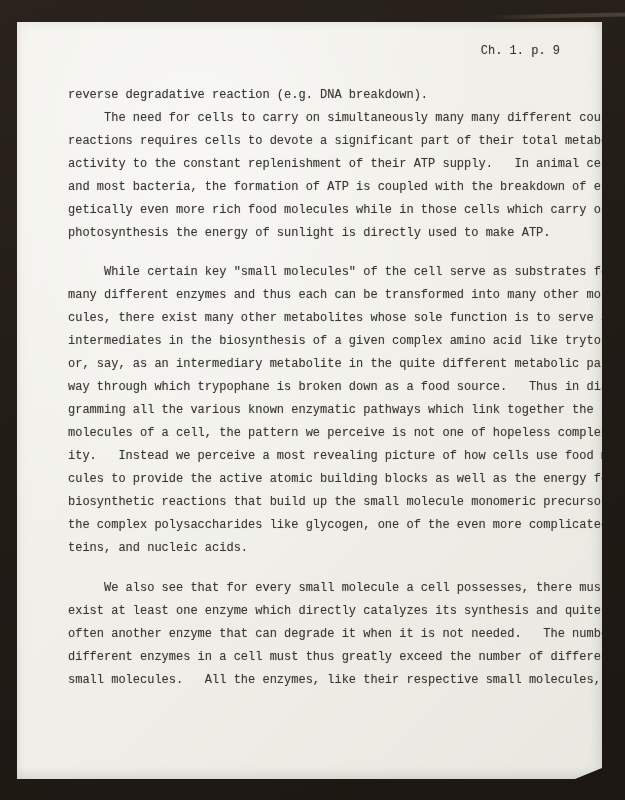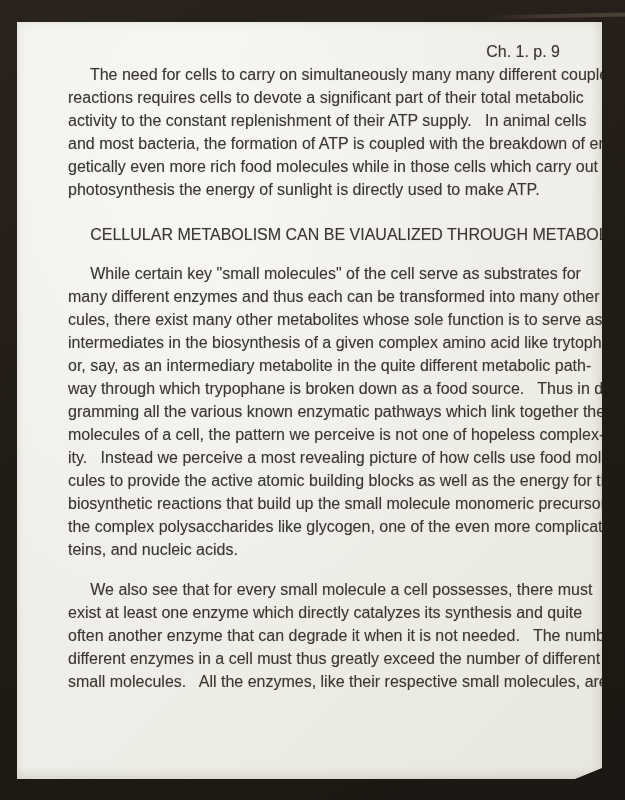--- a/index.html
+++ b/index.html
@@ -39,22 +39,22 @@
       linear-gradient(135deg, #f2f1eb 0%, #efeee8 55%, #e8e7e0 100%);
     clip-path: polygon(0 0, 100% 0, 100% calc(100% - 11px), calc(100% - 27px) 100%, 0 100%);
     box-shadow: inset -4px -5px 10px rgba(60,50,40,0.10), inset 3px 3px 8px rgba(60,50,40,0.05);
   }
   .paper-inner {
     position: relative;
     box-sizing: border-box;
     width: 100%;
     height: 100%;
     padding: 18px 34px 12px 51px;
-    font-family: Liberation Sans, sans-serif;
-    font-size: 16px;
+    font-family: Liberation Mono, monospace;
+    font-size: 12px;
     line-height: 23px;
     color: #3b3833;
     text-shadow: 0 0 1px rgba(59,56,51,0.35);
   }
   .page-number {
     text-align: right;
     padding-right: 8px;
     white-space: pre;
   }
   .intro-line {
@@ -76,29 +76,29 @@
 <body>
 
 <div class="scene">
   <div class="album-edge"></div>
 
   <div class="paper">
     <div class="paper-inner">
 
       <div class="page-number">Ch. 1. p. 9</div>
 
+      <div class="intro-line">reverse degradative reaction (e.g. DNA breakdown).</div>
 
       <div class="para para-1">     The need for cells to carry on simultaneously many many different coupled
 reactions requires cells to devote a significant part of their total metabolic
 activity to the constant replenishment of their ATP supply.   In animal cells
 and most bacteria, the formation of ATP is coupled with the breakdown of ener-
 getically even more rich food molecules while in those cells which carry out
 photosynthesis the energy of sunlight is directly used to make ATP.</div>
 
-      <div class="section-heading">     CELLULAR METABOLISM CAN BE VIAUALIZED THROUGH METABOLIC MAPS--</div>
 
       <div class="para para-2">     While certain key "small molecules" of the cell serve as substrates for
 many different enzymes and thus each can be transformed into many other mole-
 cules, there exist many other metabolites whose sole function is to serve as
 intermediates in the biosynthesis of a given complex amino acid like trytophane
 or, say, as an intermediary metabolite in the quite different metabolic path-
 way through which trypophane is broken down as a food source.   Thus in dia-
 gramming all the various known enzymatic pathways which link together the small
 molecules of a cell, the pattern we perceive is not one of hopeless complex-
 ity.   Instead we perceive a most revealing picture of how cells use food mole-

